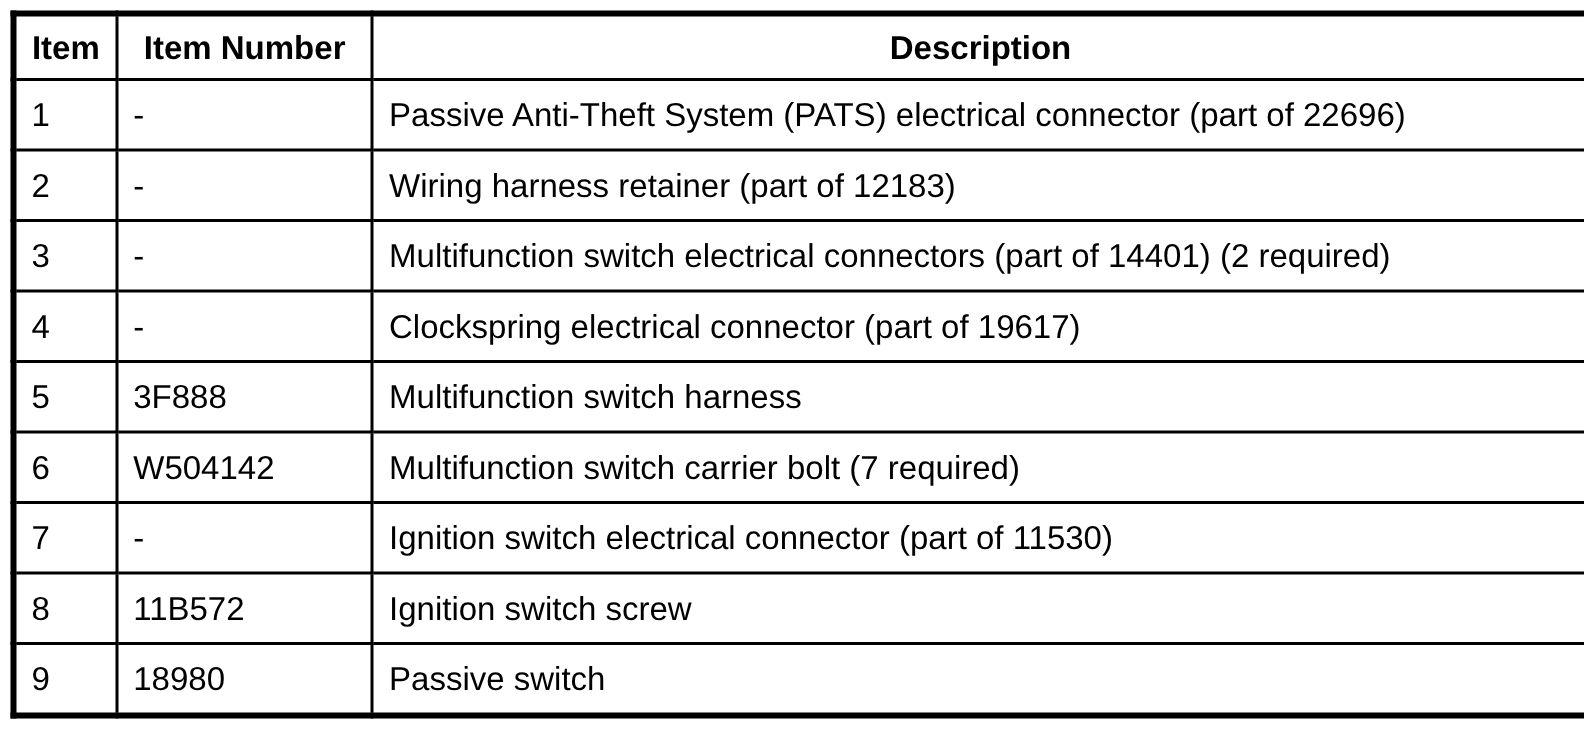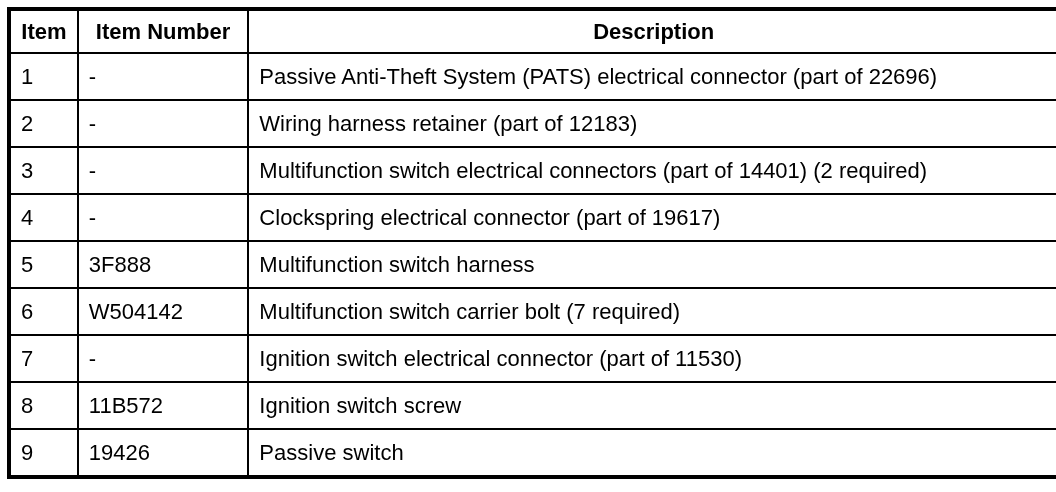--- a/index.html
+++ b/index.html
@@ -106,18 +106,18 @@
         <td>-</td>
         <td>Ignition switch electrical connector (part of 11530)</td>
       </tr>
       <tr>
         <td>8</td>
         <td>11B572</td>
         <td>Ignition switch screw</td>
       </tr>
       <tr>
         <td>9</td>
-        <td>19426</td>
+        <td>18980</td>
         <td>Passive switch</td>
       </tr>
     </tbody>
   </table>
 </div>
 
 </body></html>

